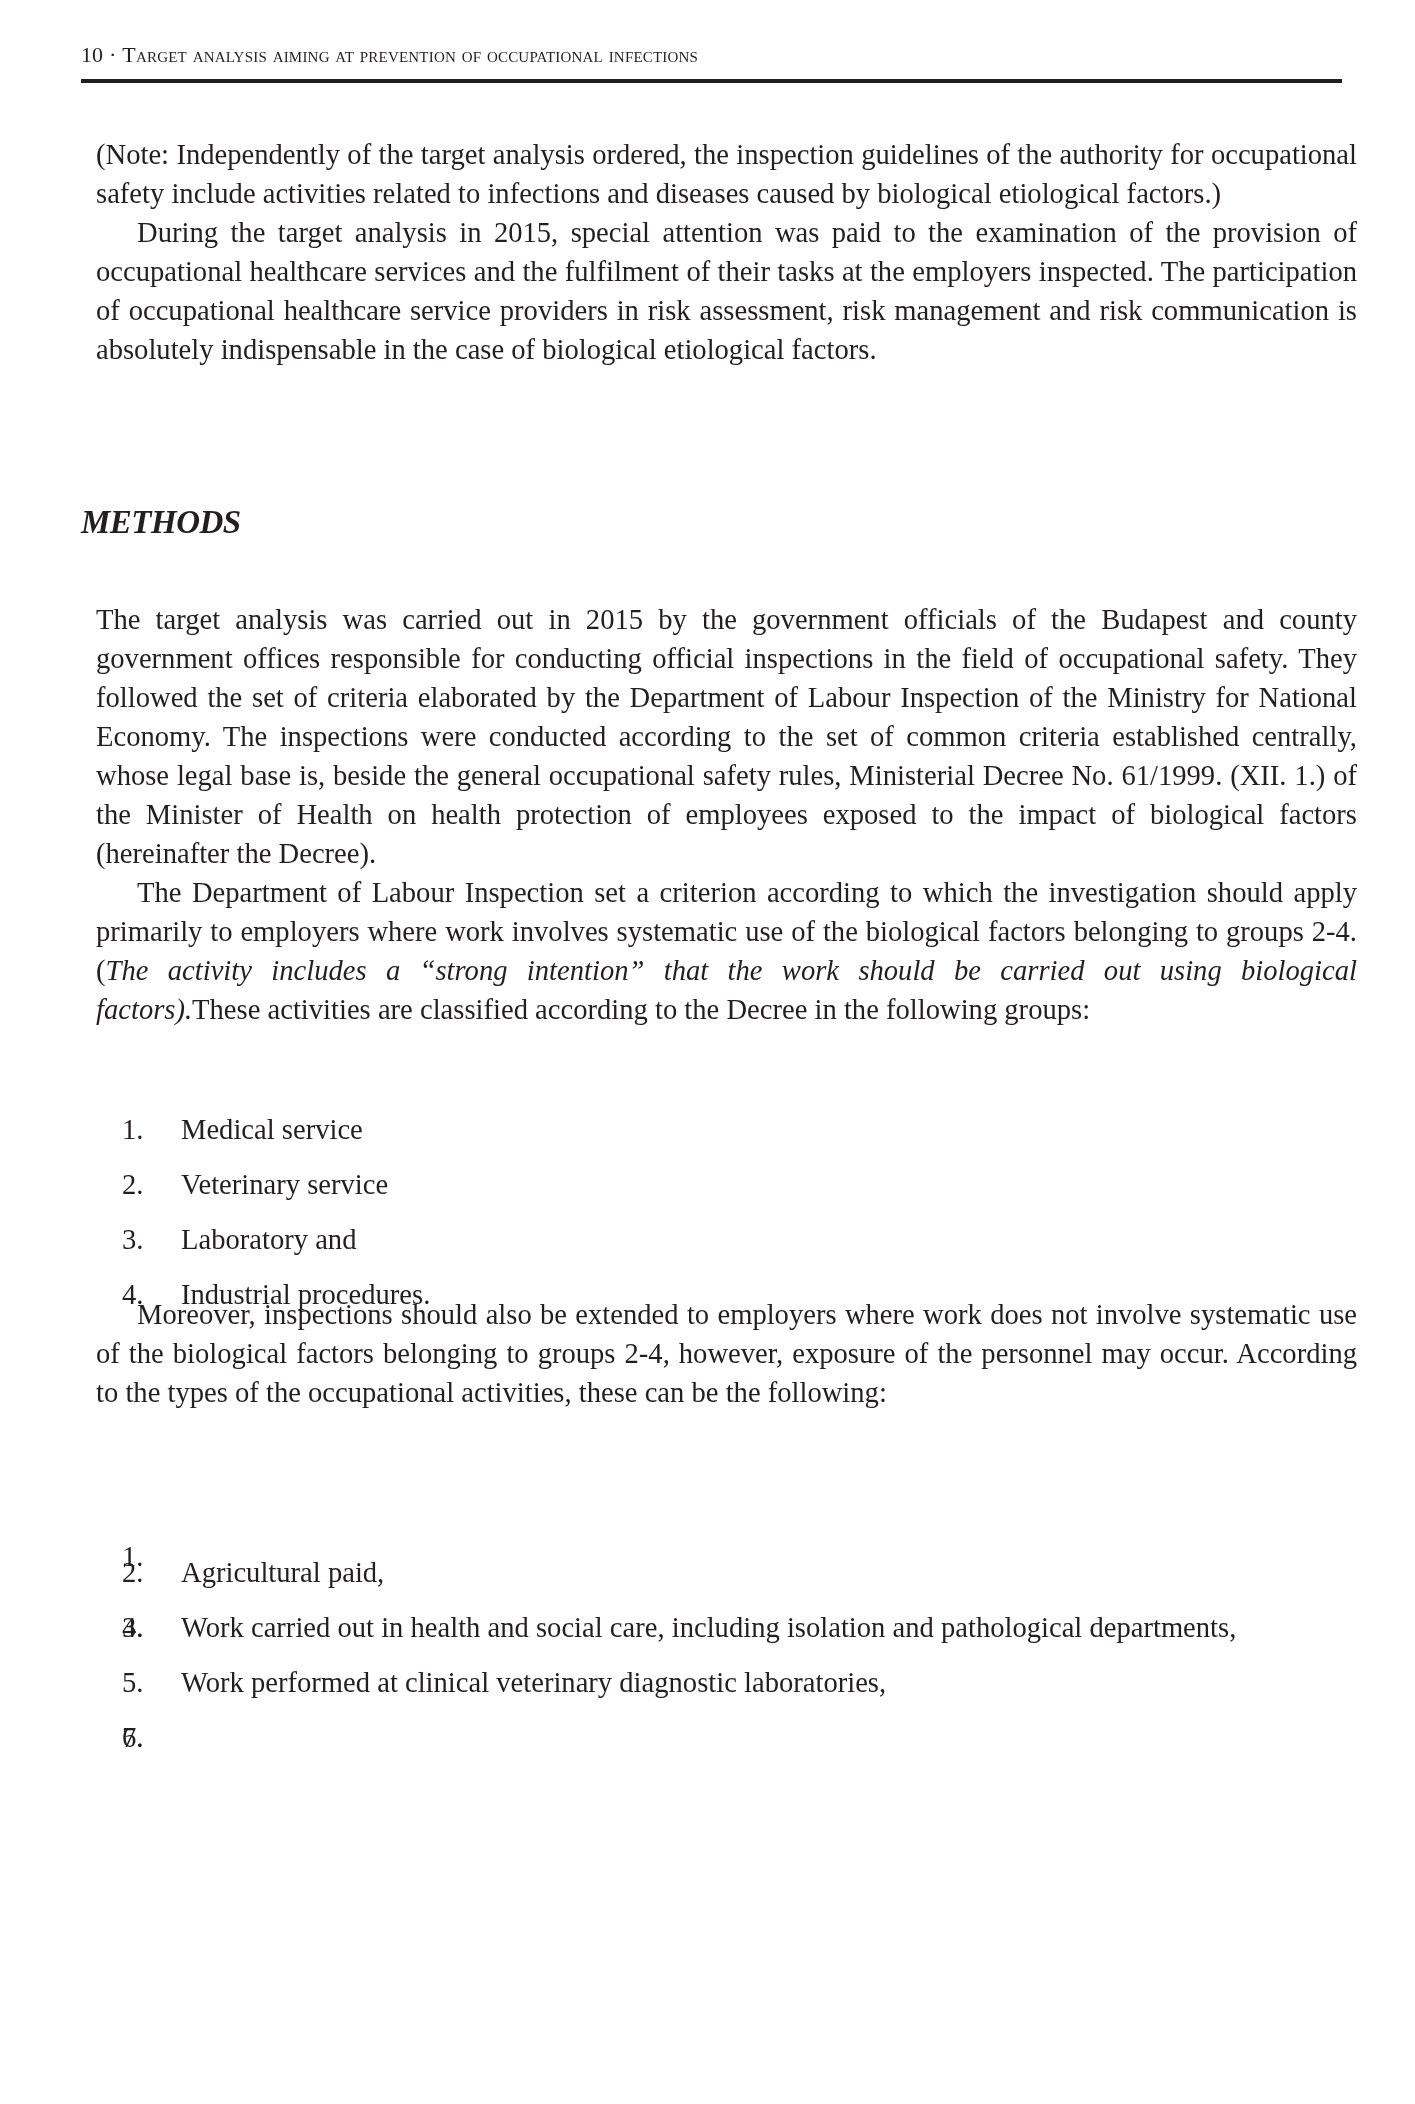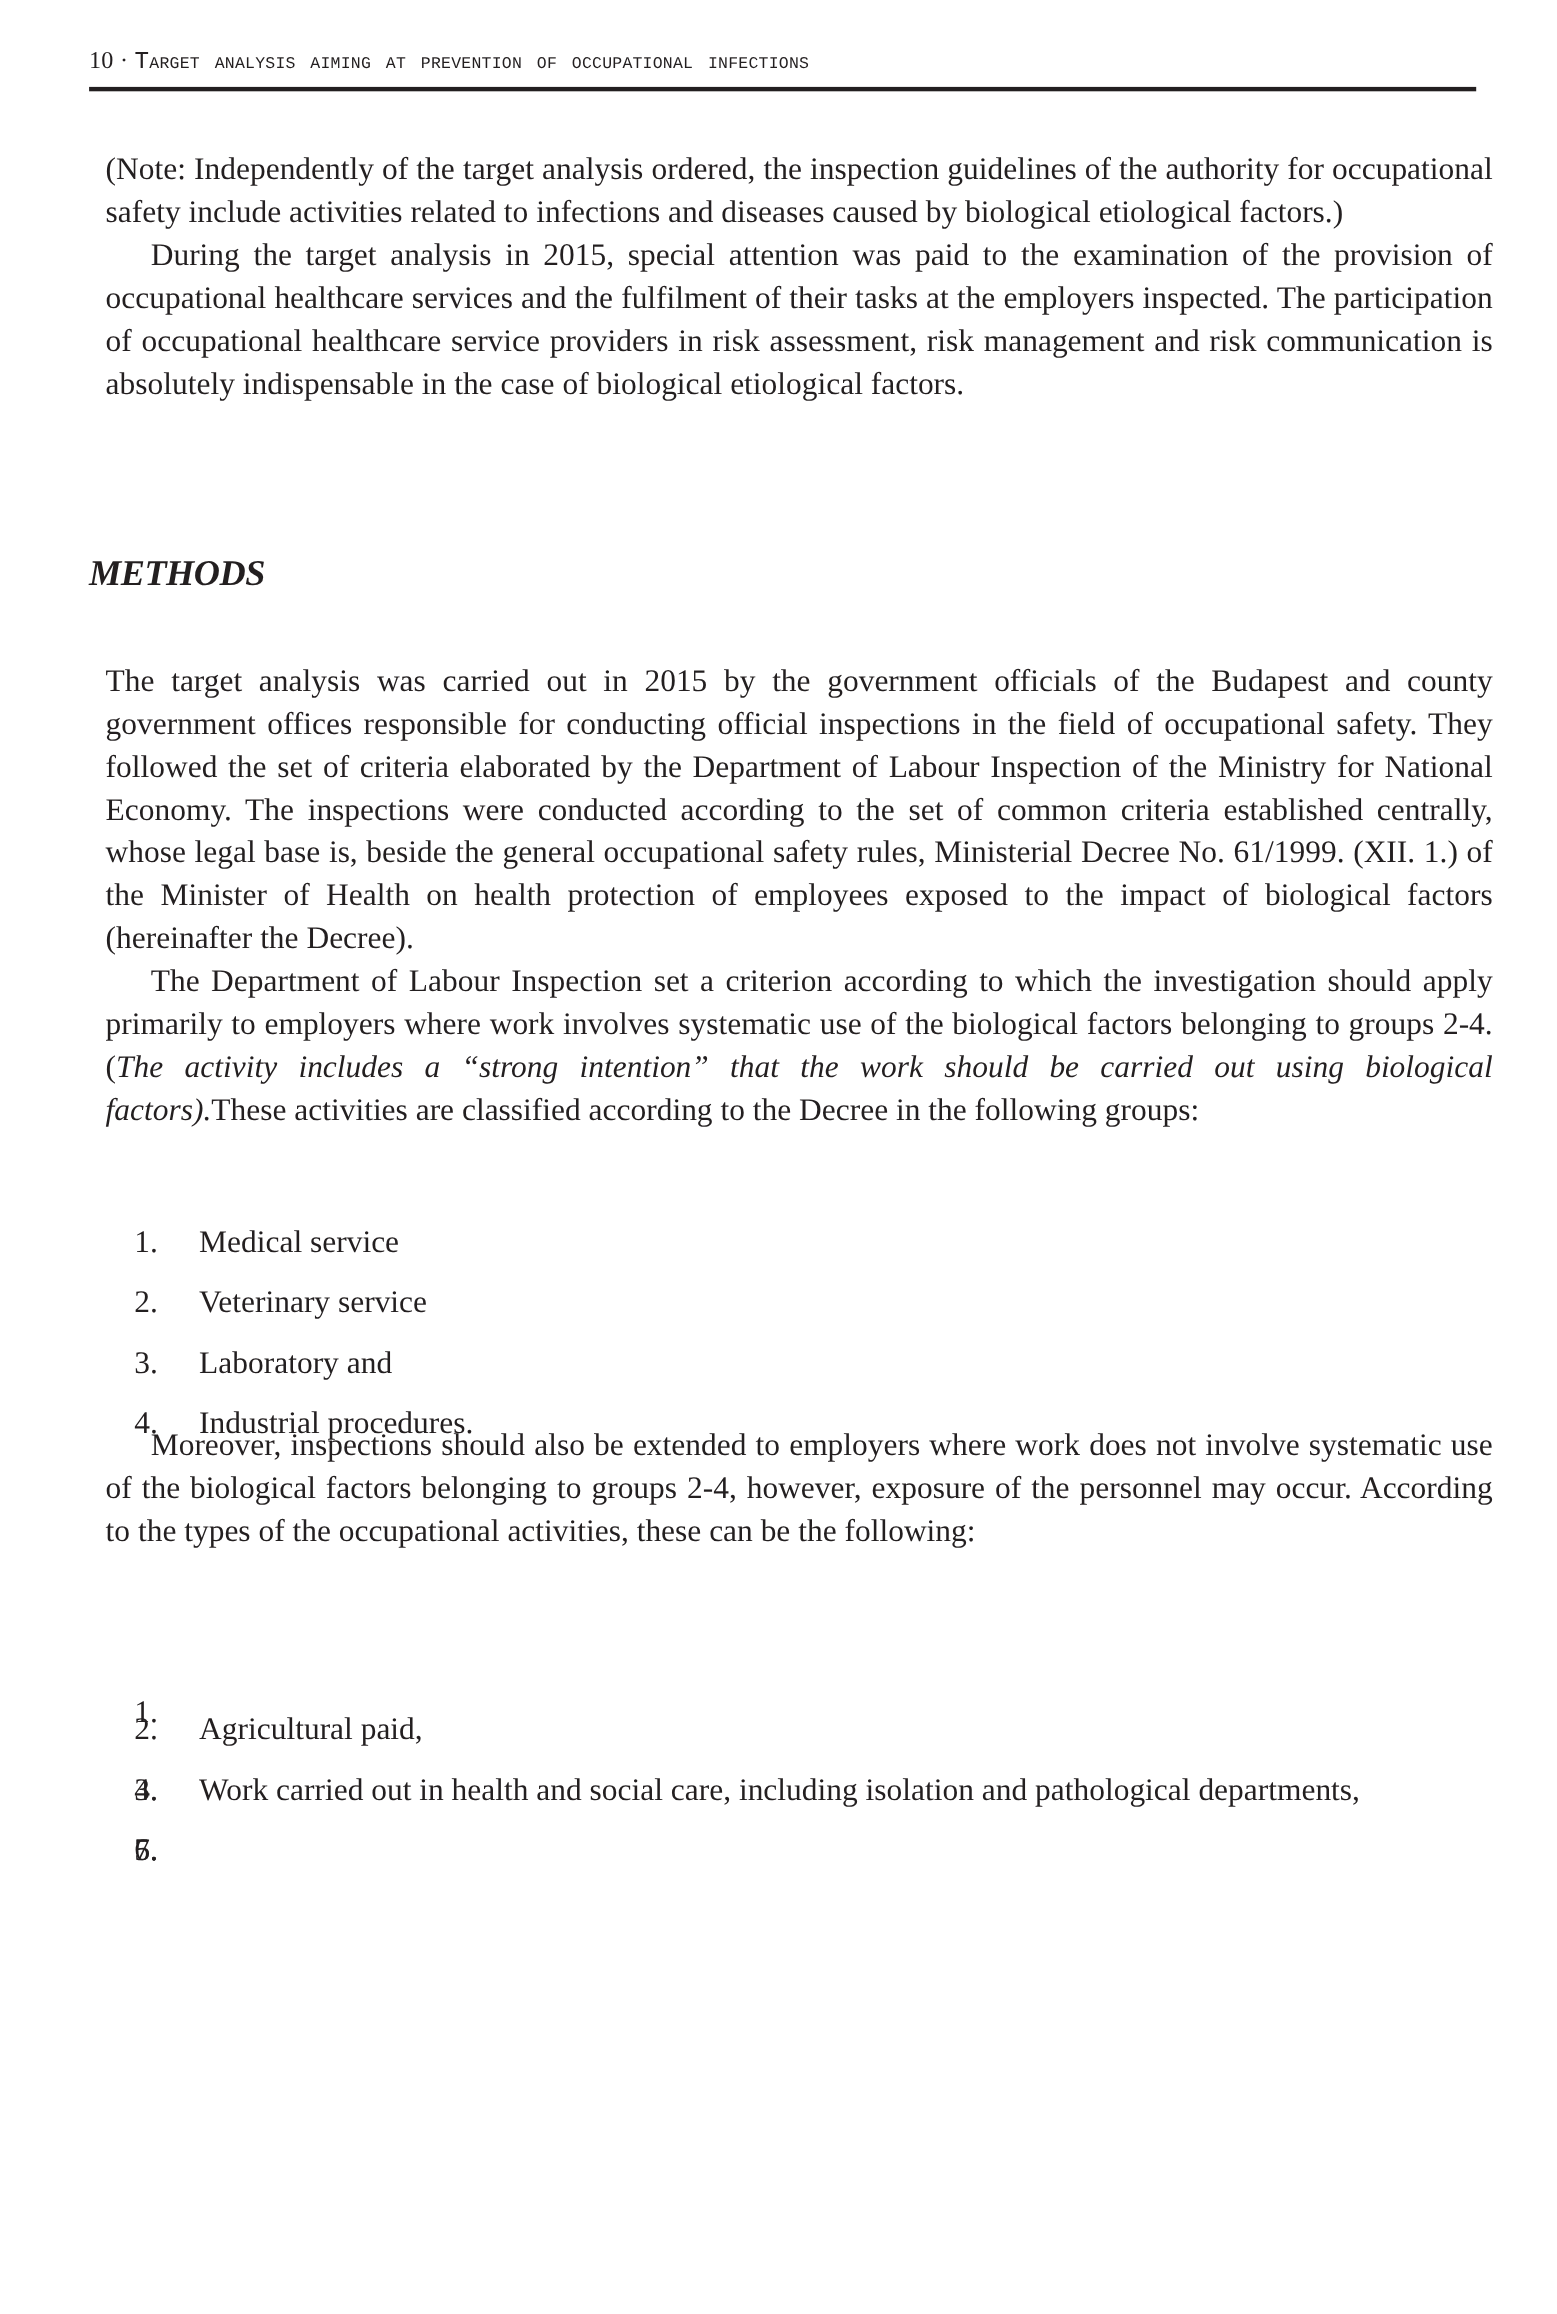--- a/index.html
+++ b/index.html
@@ -24,21 +24,21 @@
     .running-header {
       position: absolute;
       left: 0;
       top: 40px;
       width: 1261px;
       font-size: 22px;
       line-height: 30px;
       white-space: nowrap;
     }
     .running-header .sep { margin: 0 6px; }
-    .running-header .title { font-variant: small-caps; letter-spacing: 0.2px; font-family: Liberation Mono, monospace; }
+    .running-header .title { font-variant: small-caps; letter-spacing: 0.2px; }
     .header-rule {
       position: absolute;
       left: 0;
       top: 79px;
       width: 1261px;
       height: 4px;
       background: #231f20;
     }
     .body-text {
       position: absolute;
@@ -121,18 +121,18 @@
 
   <div class="body-text block-3">
     <p style="margin:0" class="indent">Moreover, inspections should also be extended to employers where work does not involve systematic use of the biological factors belonging to groups 2-4, however, exposure of the personnel may occur. According to the types of the occupational activities, these can be the following:</p>
   </div>
 
   <ol class="list list-2">
     <li><span class="num">1.</span></li>
     <li><span class="num">2.</span><span>Agricultural paid,</span></li>
     <li><span class="num">3.</span></li>
     <li><span class="num">4.</span><span>Work carried out in health and social care, including isolation and pathological departments,</span></li>
-    <li><span class="num">5.</span></li>
+    <li><span class="num">5.</span><span>Work performed at clinical veterinary diagnostic laboratories,</span></li>
     <li><span class="num">6.</span></li>
     <li><span class="num">7.</span></li>
   </ol>
 
 </div>
 
 </body></html>

